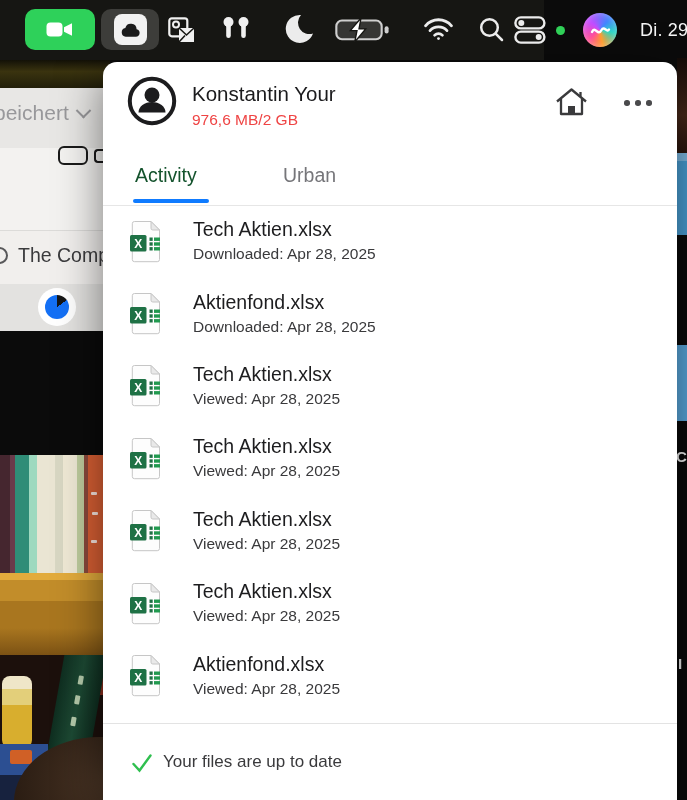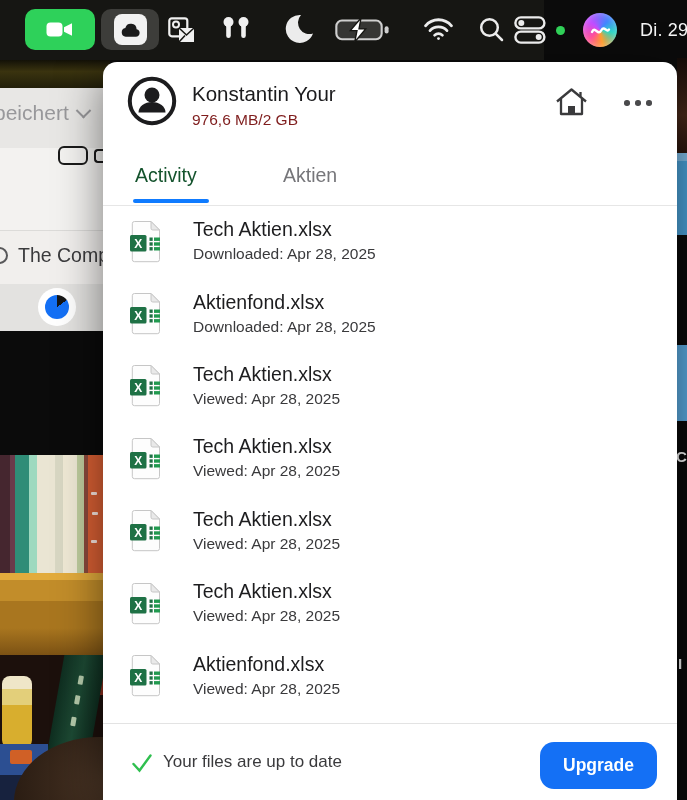--- a/index.html
+++ b/index.html
@@ -65,21 +65,21 @@
   #rs-blue1{left:677px;top:153px;width:10px;height:82px;background:linear-gradient(180deg,#7db9e2 0 8px,#4a9ed4 8px 100%);}
   #rs-black1{left:677px;top:235px;width:10px;height:110px;background:#0a0a0a;}
   #rs-blue2{left:677px;top:345px;width:10px;height:76px;background:#5aa7dc;}
   #rs-black2{left:677px;top:421px;width:10px;height:379px;background:#0a0a0a;}
   .rs-glyph{position:absolute;z-index:2;color:#f0f0f0;font-size:15px;font-weight:700;}
   
   #panel{position:absolute;left:103px;top:62px;width:574px;height:738px;background:#ffffff;
     border-radius:14px 14px 0 0;z-index:10;box-shadow:0 12px 45px rgba(0,0,0,.5);}
   #hdr-avatar{position:absolute;left:24px;top:14px;width:50px;height:50px;}
   #hdr-name{position:absolute;left:89px;top:20px;font-size:20.5px;color:#1b1b1d;}
-  #hdr-storage{position:absolute;left:89px;top:49px;font-size:15.5px;color:#7f1d1d;}
+  #hdr-storage{position:absolute;left:89px;top:49px;font-size:15.5px;color:#ef4444;}
   #home-btn{position:absolute;left:449px;top:22px;width:38px;height:36px;display:flex;align-items:center;justify-content:center;}
   #more-btn{position:absolute;left:514px;top:30px;width:42px;height:22px;display:flex;align-items:center;justify-content:center;gap:5.5px;}
   .dot{width:5.5px;height:5.5px;border-radius:50%;background:#4a4a4c;}
   #tab-activity{position:absolute;left:32px;top:102px;font-size:19.5px;font-weight:500;color:#14532d;cursor:default;}
   #tab-shared{position:absolute;left:180px;top:102px;font-size:19.5px;color:#76767a;cursor:default;}
   #tab-underline{position:absolute;left:30px;top:137px;width:76px;height:3.6px;border-radius:2px;background:#0f7bff;}
   #tabs-divider{position:absolute;left:0;top:143px;width:574px;height:1px;background:#e6e6e6;}
   #file-list{position:absolute;left:0;top:143px;width:574px;height:518px;overflow:hidden;}
   .file-item{height:72.4px;display:flex;align-items:center;padding-left:25px;gap:30px;}
   .xlsx-icon{flex:none;width:35px;height:43px;}
@@ -240,21 +240,21 @@
         <rect x="15" y="20" width="7" height="8" fill="#3a3a3c" stroke="none"></rect>
       </svg>
     </div>
     <div id="more-btn">
       <span class="dot"></span>
       <span class="dot"></span>
       <span class="dot"></span>
     </div>
 
     <div id="tab-activity">Activity</div>
-    <div id="tab-shared">Aktien</div>
+    <div id="tab-shared">Urban</div>
     <div id="tab-underline"></div>
     <div id="tabs-divider"></div>
 
     <div id="file-list">
     <div class="file-item">
       <svg class="xlsx-icon" viewBox="0 0 35 43">
         <path d="M6.5,1.5 H23 L31.5,10 V39.5 a2.2,2.2 0 0 1 -2.2,2.2 H6.5 A2.2,2.2 0 0 1 4.3,39.5 V3.7 A2.2,2.2 0 0 1 6.5,1.5 Z" fill="#fdfdfd" stroke="#c6c6c6" stroke-width="1"></path>
         <path d="M23,1.5 L31.5,10 H24.8 A1.8,1.8 0 0 1 23,8.2 Z" fill="#e9e9e9" stroke="#c6c6c6" stroke-width="1"></path>
         <rect x="2" y="15" width="16.5" height="16.5" rx="1.5" fill="#1e7145"></rect>
         <text x="10.2" y="27.5" text-anchor="middle" font-family="Liberation Sans, sans-serif" font-size="12" font-weight="700" fill="#ffffff">X</text>
@@ -384,17 +384,16 @@
         <div class="file-status">Viewed: Apr 28, 2025</div>
       </div>
     </div>
   </div>
 
     <div id="footer">
       <svg id="check-ic" viewBox="0 0 24 24" fill="none" stroke="#2fbf4f" stroke-width="2.4" stroke-linecap="round">
         <path d="M3.5,13 L9.5,19.5 L20.5,4.5"></path>
       </svg>
       <div id="footer-text">Your files are up to date</div>
-      <button id="upgrade-btn">Upgrade</button>
     </div>
   </div>
 
 </div>
 
 </body></html>

